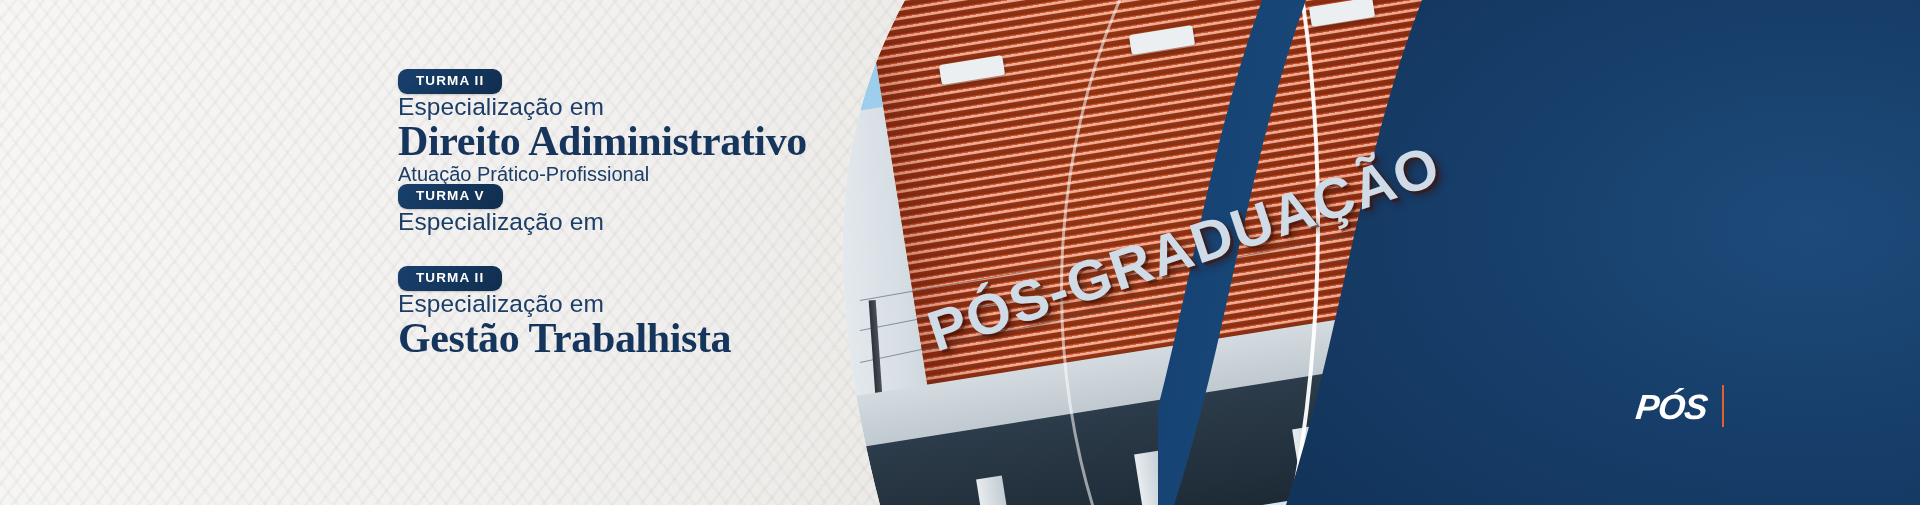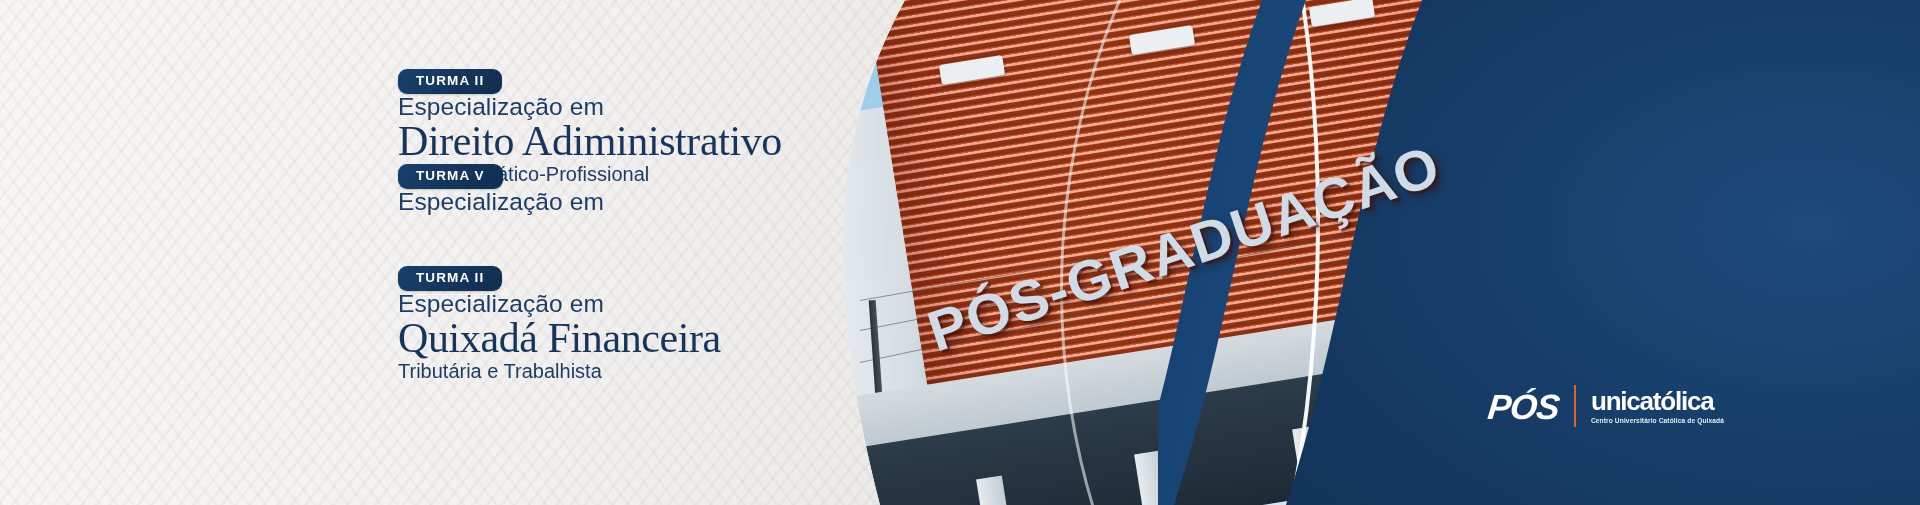--- a/index.html
+++ b/index.html
@@ -117,21 +117,21 @@
   .navy-strip{
     position:absolute;right:612px;top:0;width:150px;height:505px;z-index:5;
     background:linear-gradient(100deg,#14406e 0%,#1a4a7d 100%);
     clip-path: path("M104,0 C44,165 26,340 -28,505 L16,505 C70,340 88,165 148,0 Z");
   }
 
   
   .content{position:absolute;left:0;top:0;width:920px;height:480px;z-index:8;}
   .block{position:absolute;left:398px;}
   .b1{top:69px;}
-  .b2{top:164px;}
+  .b2{top:184px;}
   .b3{top:266px;}
 
   .badge{
     display:inline-block;
     background:linear-gradient(135deg,#18406e 0%,#14365c 55%,#102d4e 100%);
     color:#fff;
     font-size:13.5px;font-weight:bold;letter-spacing:1.1px;
     padding:5px 18px 6px 18px;
     border-radius:9px;
     line-height:1;
@@ -139,21 +139,21 @@
   }
   .pre{
     font-size:24.5px;
     color:#1b3d66;
     letter-spacing:.1px;
     line-height:1.05;
     font-weight:400;
   }
   .headline{
     font-family:"Liberation Serif", serif;
-    font-weight:normal;
+    font-weight:bold;
     font-size:42px;
     line-height:1.0;
     color:#16355c;
     letter-spacing:-0.4px;
     margin-top:1px;
     white-space:nowrap;
   }
   .sub{
     font-size:20px;
     color:#1b3d66;
@@ -251,28 +251,23 @@
     </div>
 
     <div class="block b2">
       <div class="badge">TURMA V</div>
       <div class="pre">Especialização em</div>
     </div>
 
     <div class="block b3">
       <div class="badge">TURMA II</div>
       <div class="pre">Especialização em</div>
-      <div class="headline">Quixadá Financeira</div>
-      <div class="sub">Tributária e Trabalhista</div>
+      <div class="headline">Gestão Trabalhista</div>
     </div>
 
   </div>
 
   <div class="logo">
     <div class="logo-pos">PÓS</div>
     <div class="logo-div"></div>
-    <div class="logo-right">
-      <div class="logo-uni">unicatólica</div>
-      <div class="logo-tag">Centro Universitário Católica de Quixadá</div>
-    </div>
   </div>
 
 </div>
 
 </body></html>

